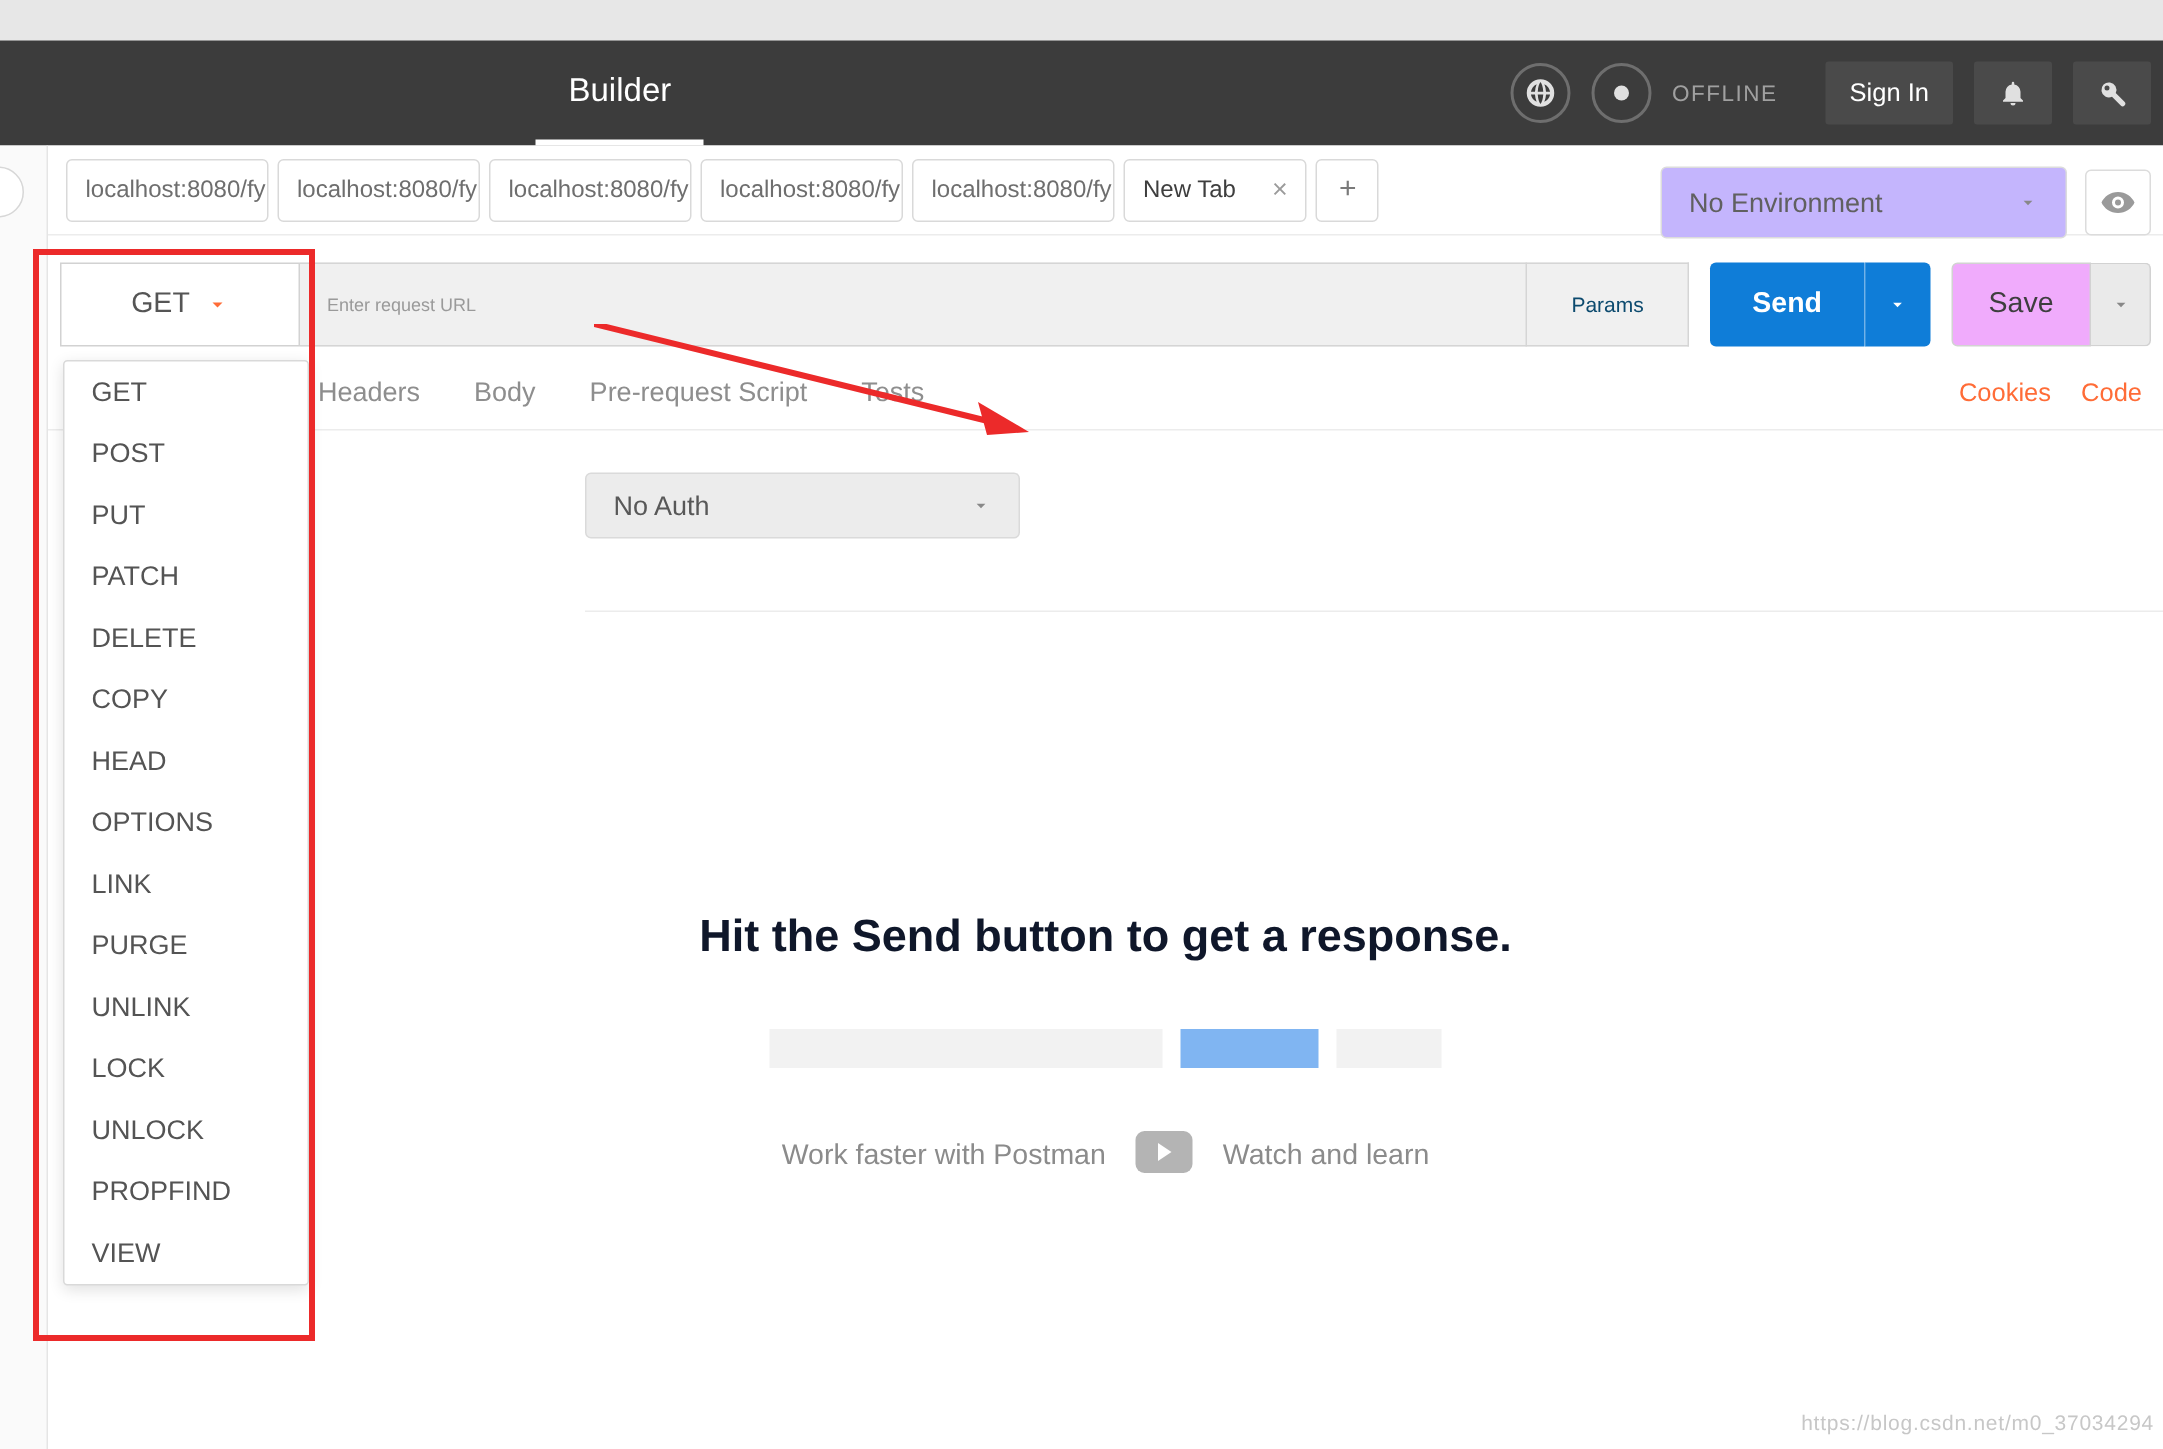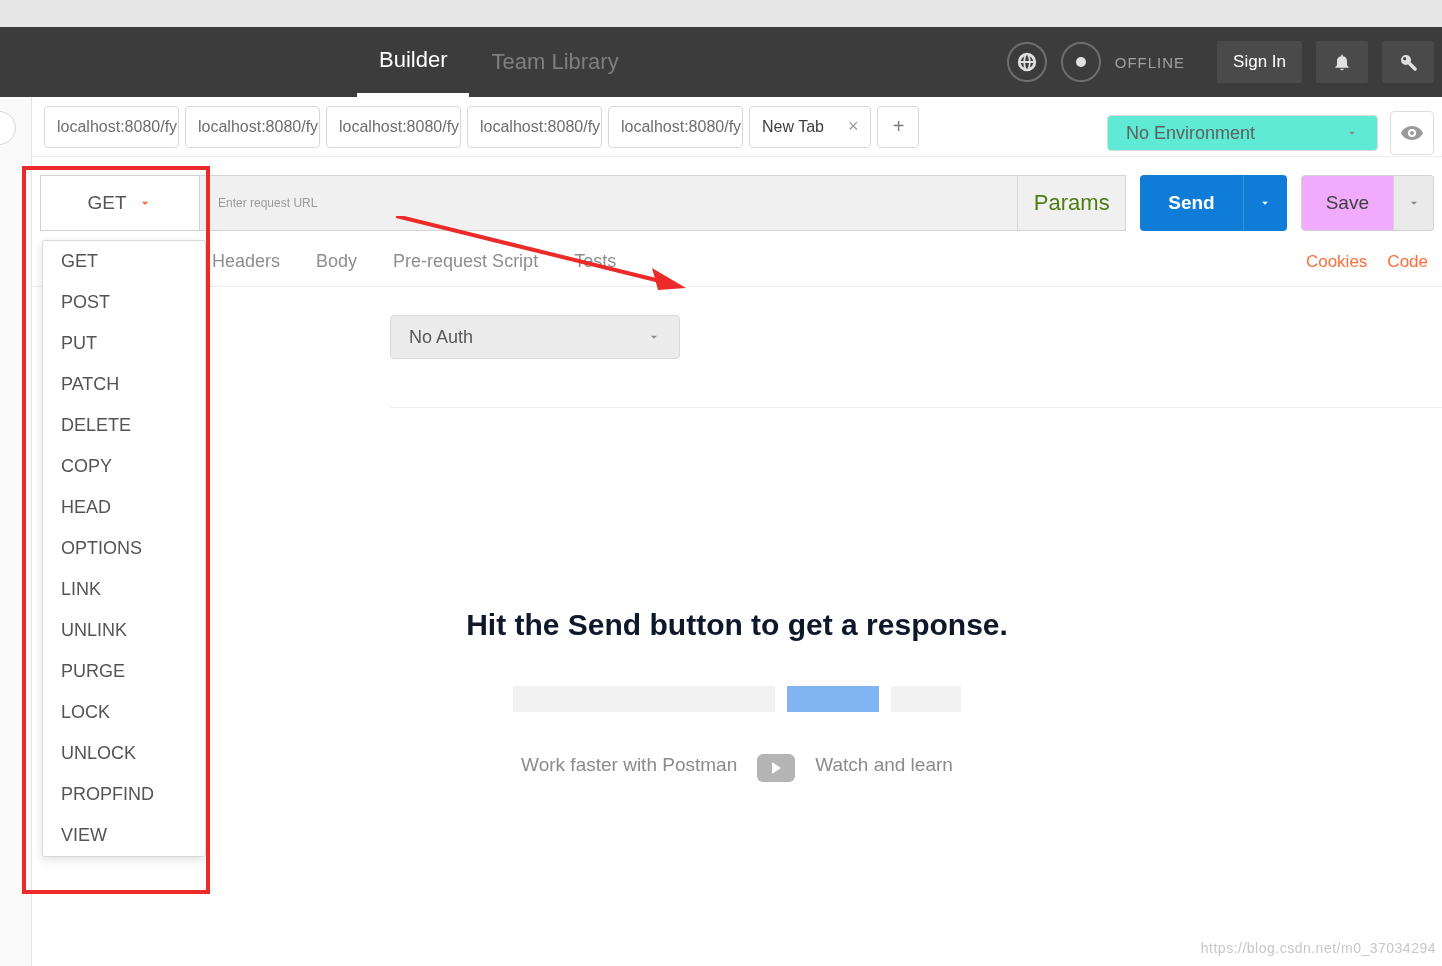--- a/index.html
+++ b/index.html
@@ -24,31 +24,31 @@
 
 .main { flex:1; background:#fff; display:flex; flex-direction:column; position:relative; }
 
 .tab-row { display:flex; align-items:center; height:60px; padding-left:12px; gap:6px; border-bottom:1px solid #ececec; }
 .req-tab { height:42px; padding:17px 12px; border:1px solid #d9d9d9; border-radius:4px; display:flex; align-items:center; font-size:16px; color:#6e6e6e; background:#fff; max-width:135px; overflow:hidden; white-space:nowrap; cursor:pointer; }
 .req-tab.active { color:#3e3e3e; }
 .req-tab .close { margin-left:24px; color:#9b9b9b; font-size:18px; cursor:pointer; }
 .add-tab { width:42px; height:42px; border:1px solid #d9d9d9; border-radius:4px; display:flex; align-items:center; justify-content:center; color:#7a7a7a; font-size:20px; cursor:pointer; }
 
 .env-area { position:absolute; right:8px; top:14px; display:flex; gap:12px; align-items:center; }
-.env-select { background:#5eead4; border:1px solid #dcdcdc; height:36px; padding:0 18px; display:flex; align-items:center; gap:90px; border-radius:4px; color:#606060; font-size:18px; cursor:pointer;text-align:center; }
+.env-select { background:#c4b5fd; border:1px solid #dcdcdc; height:48px; padding:0 18px; display:flex; align-items:center; gap:90px; border-radius:4px; color:#606060; font-size:18px; cursor:pointer;text-align:center; }
 .env-select svg { fill:#888; }
 .eye-btn { width:44px; height:44px; border:1px solid #dcdcdc; border-radius:4px; display:flex; align-items:center; justify-content:center; cursor:pointer; }
 .eye-btn svg { fill:#9a9a9a; }
 
 .url-row { display:flex; height:56px; margin:18px 8px 0 8px; }
 .method-btn { width:160px; background:#fff; border:1px solid #d2d2d2; display:flex; align-items:center; justify-content:center; gap:10px; color:#555; font-size:19px; font-weight:500; cursor:pointer; }
 .method-btn svg { fill:#ff6c37; }
 .url-input { flex:1; background:#f0f0f0; border:1px solid #d5d5d5; border-left:none; padding:0 18px; font-size:12px; color:#333; outline:none; }
 .url-input::placeholder { color:#9a9a9a; }
-.params-btn { width:108px; background:#f0f0f0; border:1px solid #d5d5d5; border-left:none; display:flex; align-items:center; justify-content:center; color:#4d7c0f; font-size:22px; cursor:pointer; }
+.params-btn { width:108px; background:#f0f0f0; border:1px solid #d5d5d5; border-left:none; display:flex; align-items:center; justify-content:center; color:#0c4a6e; font-size:14px; cursor:pointer; }
 .send-btn { background:#0f7dd8; color:#fff; height:56px; padding:0 28px; display:flex; align-items:center; font-size:19px; font-weight:600; border-radius:4px 0 0 4px; margin-left:14px; cursor:pointer; }
 .send-chev { background:#0f7dd8; width:44px; height:56px; display:flex; align-items:center; justify-content:center; border-left:1px solid #3a95df; border-radius:0 4px 4px 0; cursor:pointer; }
 .send-chev svg { fill:#fff; }
 .save-btn { background:#f0abfc; height:56px; padding:0 24px; display:flex; align-items:center; font-size:19px; color:#3e3e3e; border:1px solid #d2d2d2; border-radius:4px 0 0 4px; margin-left:14px; cursor:pointer; }
 .save-chev { background:#eaeaea; width:40px; height:56px; border:1px solid #d2d2d2; border-left:none; display:flex; align-items:center; justify-content:center; border-radius:0 4px 4px 0; cursor:pointer; }
 .save-chev svg { fill:#888; }
 
 .sub-tabs { display:flex; align-items:center; height:50px; border-bottom:1px solid #ececec; padding-left:180px; gap:36px; position:relative; margin-top:6px; }
 .sub-tab { color:#8e8e8e; font-size:18px; cursor:pointer; }
 .sub-tabs .right { position:absolute; right:14px; display:flex; gap:20px; }
@@ -57,21 +57,21 @@
 .auth-area { padding:28px 0 28px 358px; }
 .auth-select { width:290px; height:44px; background:#ececec; border:1px solid #dadada; border-radius:4px; display:flex; align-items:center; justify-content:space-between; padding:0 18px; color:#585858; font-size:18px; cursor:pointer; }
 .auth-select svg { fill:#888; }
 .divider-line { height:1px; background:#ececec; margin-top:48px; width:100%; }
 
 .empty { text-align:center; margin-top:172px; }
 .empty h1 { color:#0f172a; font-size:30px; font-weight:700; }
 .placeholder-bars { display:flex; justify-content:center; gap:12px; margin-top:44px; }
 .bars-side { width:262px; height:26px; background:#f2f2f2; }
 .bar-mid { width:92px; height:26px; background:#80b5f2; }
-.learn-row { display:flex; justify-content:center; align-items:flex-start; gap:20px; margin-top:42px; color:#8b8b8b; font-size:19px; }
+.learn-row { display:flex; justify-content:center; align-items:flex-end; gap:20px; margin-top:42px; color:#8b8b8b; font-size:19px; }
 .play-icon { width:38px; height:28px; background:#b4b4b4; border-radius:6px; display:flex; align-items:center; justify-content:center; }
 .play-icon::after { content:''; border-left:9px solid #fff; border-top:6px solid transparent; border-bottom:6px solid transparent; }
 
 
 .red-box { position:absolute; left:22px; top:166px; width:188px; height:728px; border:4px solid #ec2a2a; z-index:50; pointer-events:none; }
 
 .red-arrow { position:absolute; left:396px; top:216px; width:290px; height:78px; z-index:50; pointer-events:none; }
 
 
 .method-menu { position:absolute; left:42px; top:240px; width:164px; background:#fff; border:1px solid #d9d9d9; box-shadow:0 3px 10px rgba(0,0,0,0.12); z-index:40; border-radius:3px; }
@@ -80,21 +80,20 @@
 .watermark { position:absolute; right:6px; bottom:10px; color:#c7c7c7; font-size:14px; letter-spacing:0.5px; }
 </style>
 </head>
 <body>
 
 <div class="top-strip"></div>
 
 <div class="header">
   <div class="nav-tabs">
     <div class="nav-tab active">Builder</div>
-    <div class="nav-tab">Team Library</div>
   </div>
   <div class="header-right">
     <div class="icon-circle">
       <svg width="22" height="22" viewBox="0 0 24 24">
           <path d="M12 2a10 10 0 100 20 10 10 0 000-20zm7 9h-3a16 16 0 00-1.2-5.4A8 8 0 0119 11zM12 4c.9 1.2 1.8 3.4 2 7h-4c.2-3.6 1.1-5.8 2-7zM9.2 5.6A16 16 0 008 11H5a8 8 0 014.2-5.4zM5 13h3a16 16 0 001.2 5.4A8 8 0 015 13zm7 7c-.9-1.2-1.8-3.4-2-7h4c-.2 3.6-1.1 5.8-2 7zm2.8-1.6A16 16 0 0016 13h3a8 8 0 01-4.2 5.4z"></path>
         </svg>
     </div>
     <div class="icon-circle">
       <svg width="20" height="20" viewBox="0 0 24 24">
           <circle cx="12" cy="12" r="6"></circle>
@@ -213,22 +212,22 @@
 <div class="method-menu">
   <div>GET</div>
   <div>POST</div>
   <div>PUT</div>
   <div>PATCH</div>
   <div>DELETE</div>
   <div>COPY</div>
   <div>HEAD</div>
   <div>OPTIONS</div>
   <div>LINK</div>
+  <div>PURGE</div>
   <div>UNLINK</div>
-  <div>PURGE</div>
   <div>LOCK</div>
   <div>UNLOCK</div>
   <div>PROPFIND</div>
   <div>VIEW</div>
 </div>
 
 <div class="red-box"></div>
 <svg class="red-arrow" viewBox="0 0 290 78">
   <line x1="0" y1="0" x2="268" y2="66" stroke="#ec2a2a" stroke-width="4"></line>
   <polygon points="290,72 256,52 262,74" fill="#ec2a2a"></polygon>

